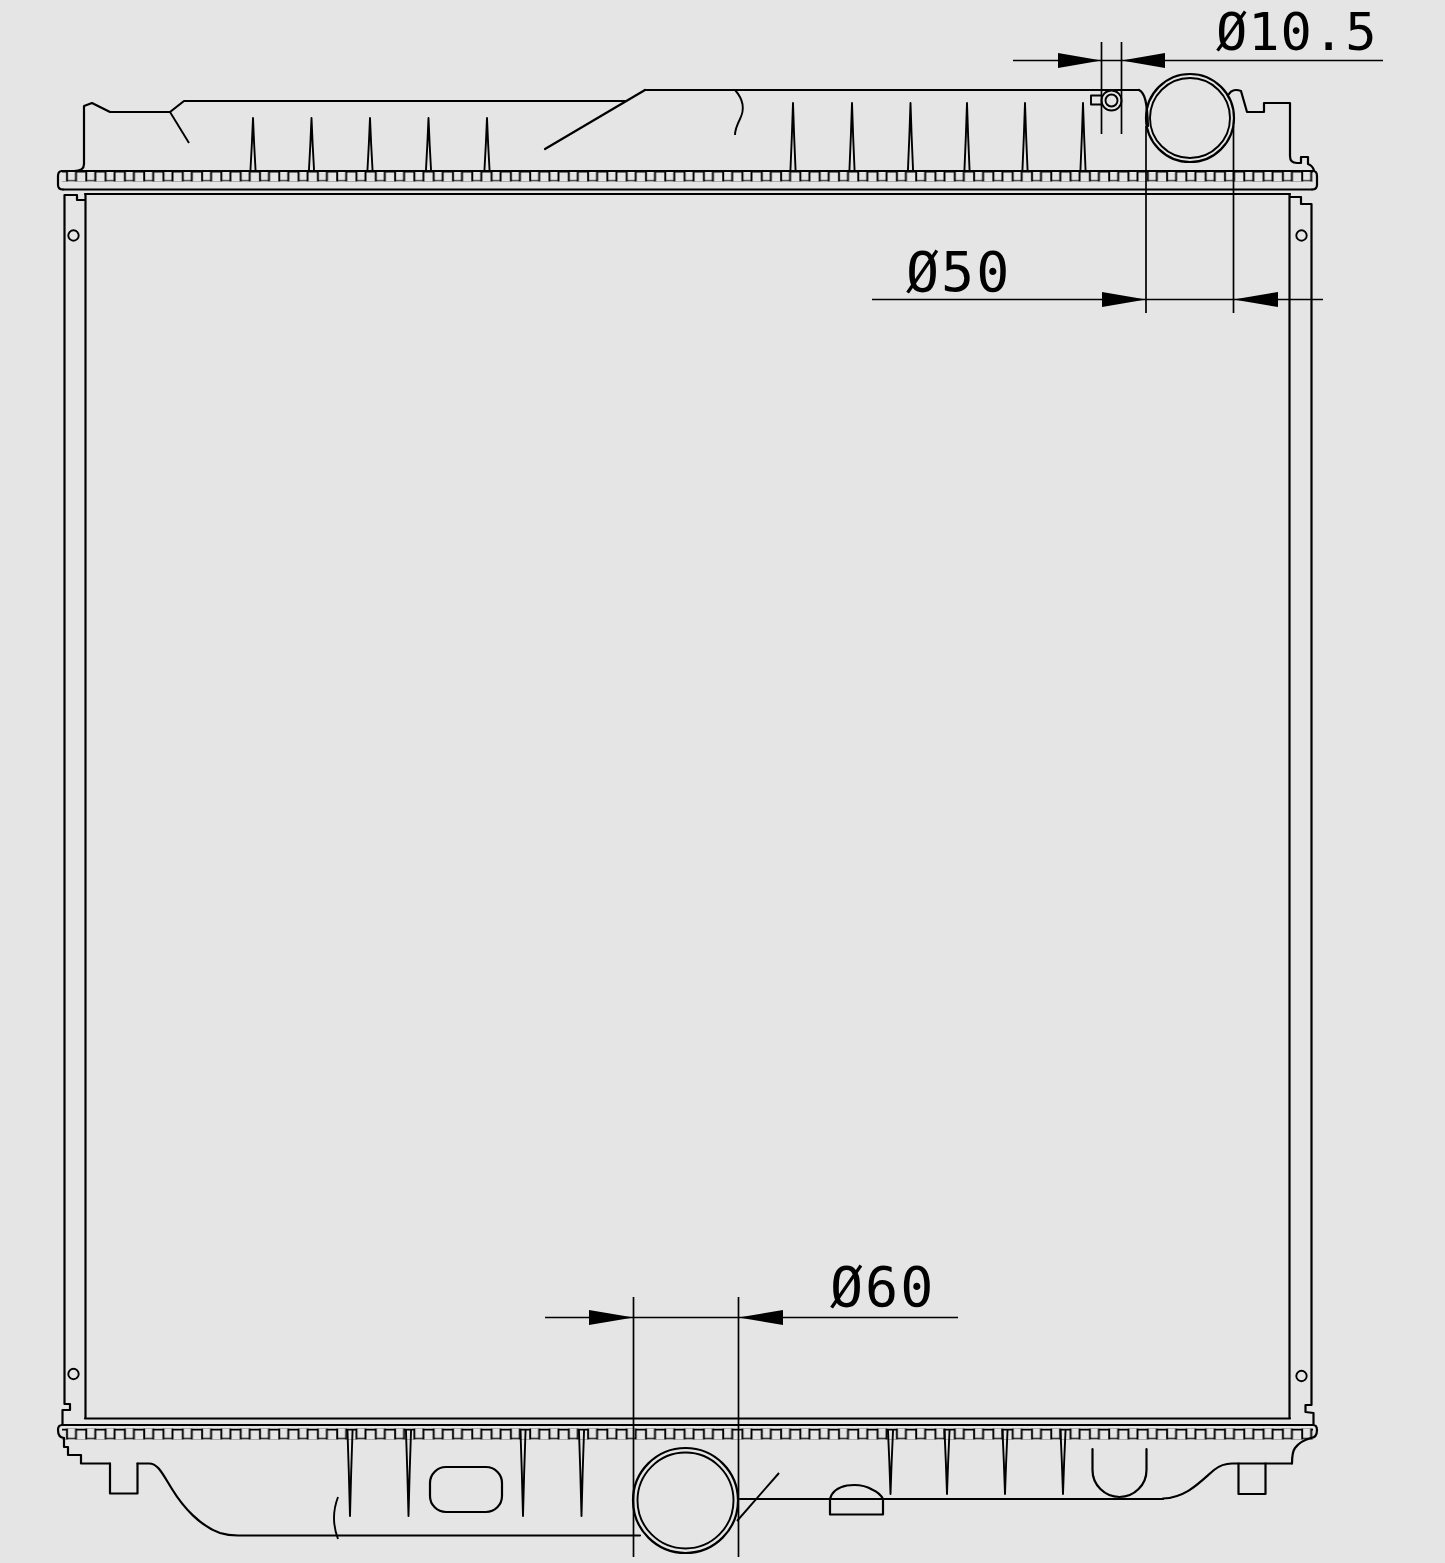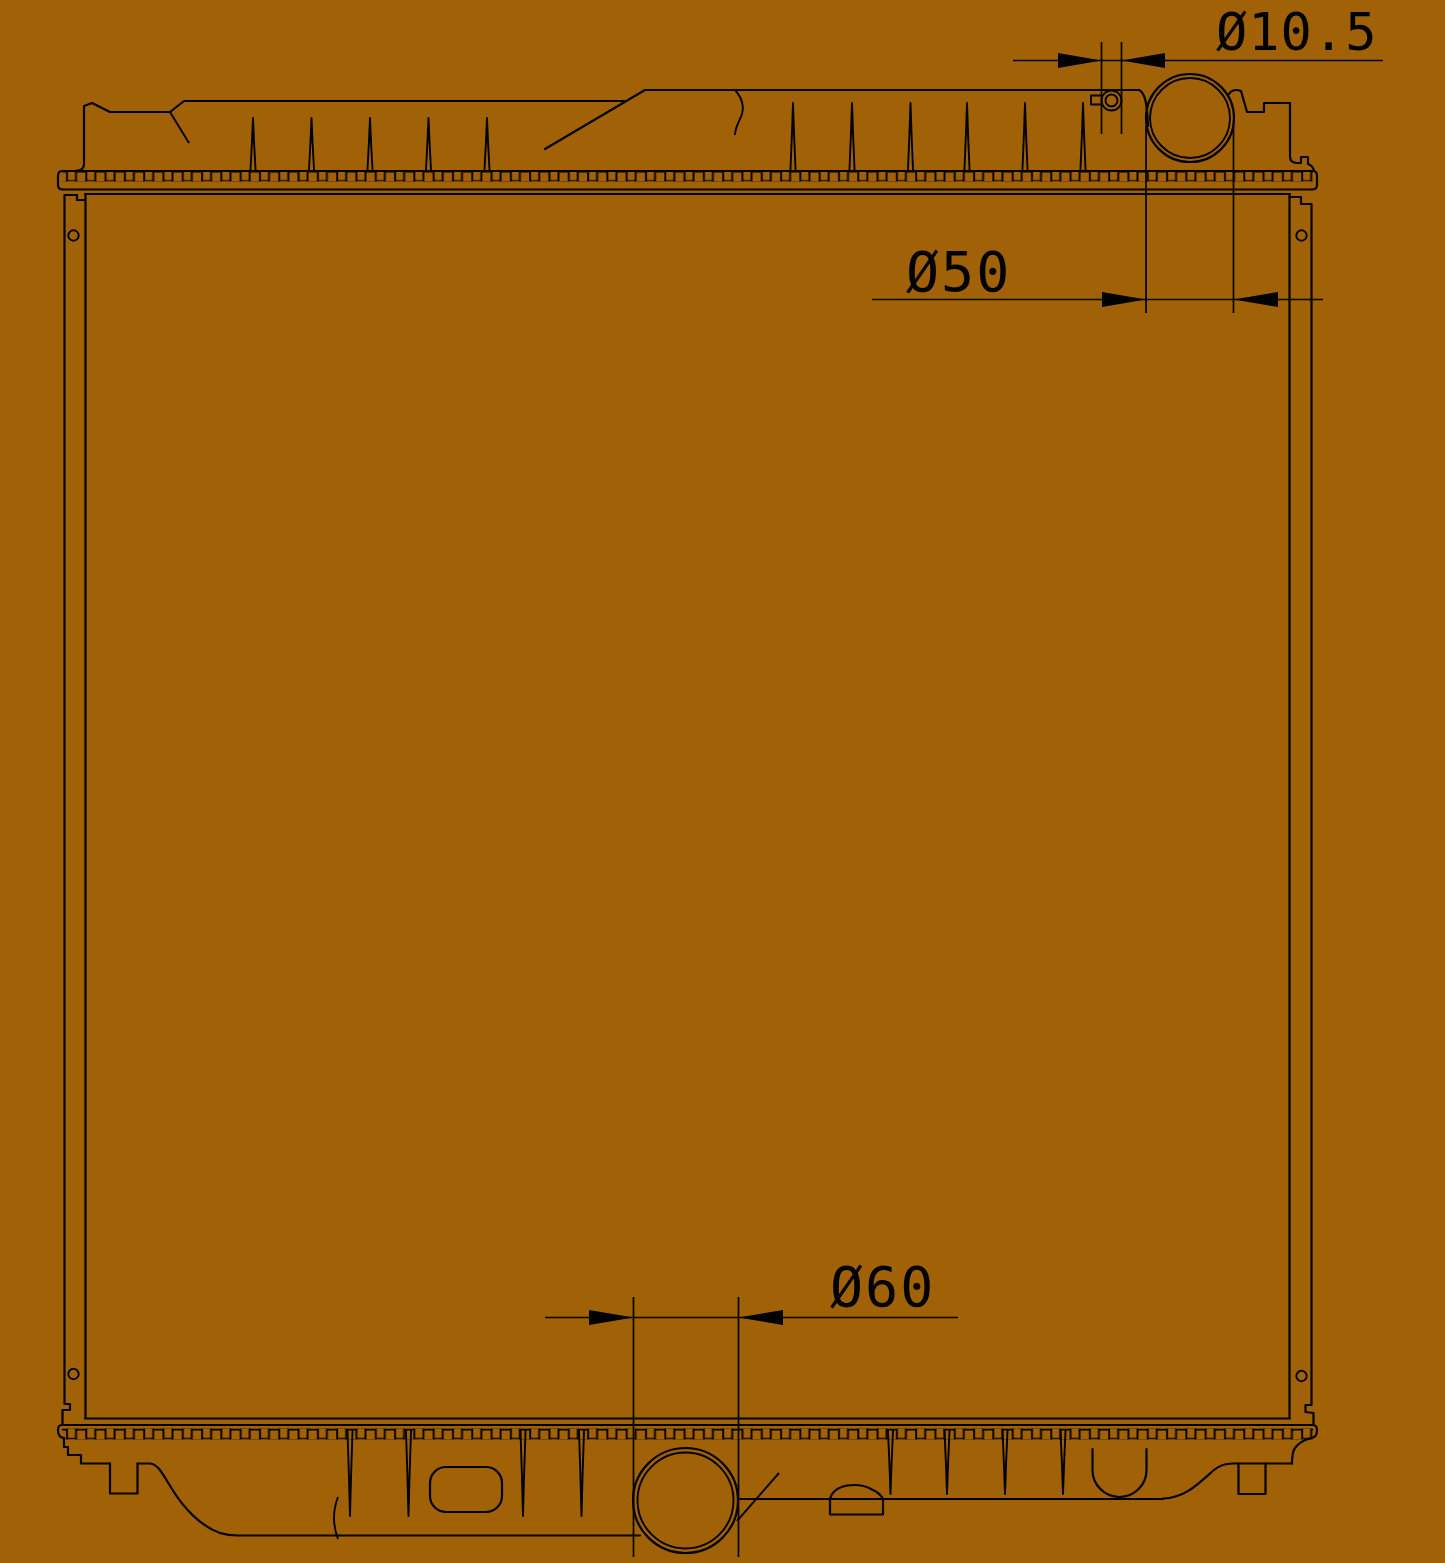--- a/index.html
+++ b/index.html
@@ -1,16 +1,16 @@
 <!DOCTYPE html>
 <html><head>
 <meta charset="utf-8">
 <style>
   html,body{margin:0;padding:0;background:#ffffff;}
-  .sheet{position:relative;width:1445px;height:1563px;background:#a16207;overflow:hidden;}
+  .sheet{position:relative;width:1445px;height:1563px;background:#e5e5e5;overflow:hidden;}
   svg{display:block;}
   .outline{stroke:#000;fill:none;stroke-width:2.2;stroke-linejoin:round;stroke-linecap:round;}
   .thin{stroke:#000;fill:none;stroke-width:1.9;stroke-linejoin:round;}
   .dim{stroke:#000;fill:none;stroke-width:1.7;}
   .arrow{fill:#000;stroke:none;}
   .dim-text{font-family:"DejaVu Sans Mono","Liberation Mono",monospace;
             font-size:55px;letter-spacing:2px;fill:#000;}
   .dim-text-small{font-family:"DejaVu Sans Mono","Liberation Mono",monospace;
             font-size:52px;letter-spacing:1px;fill:#000;}
 </style>

